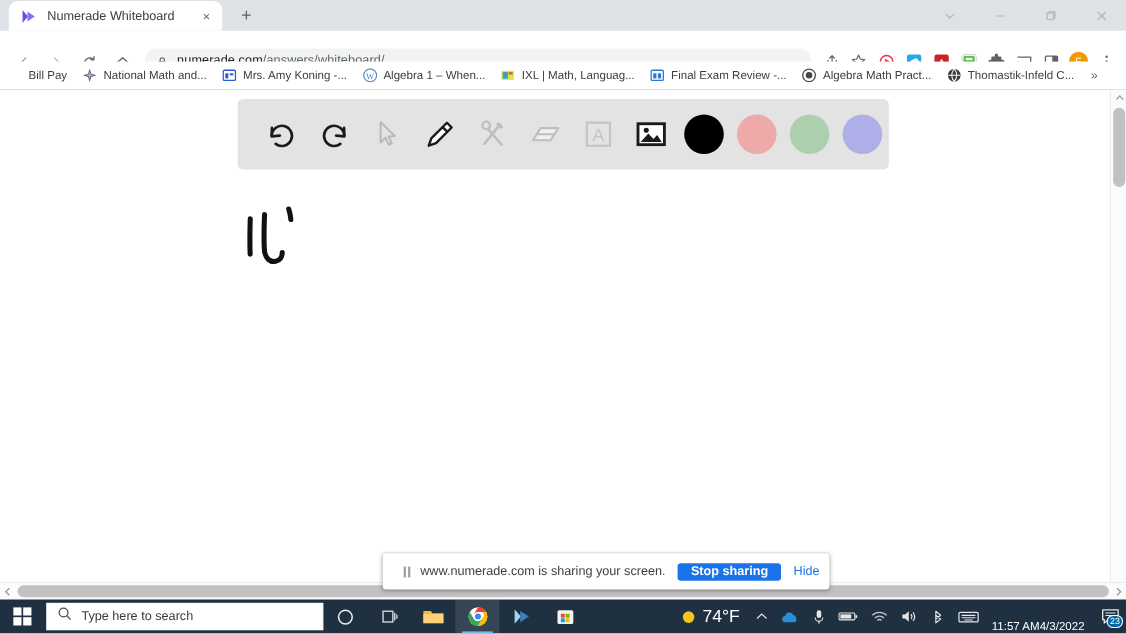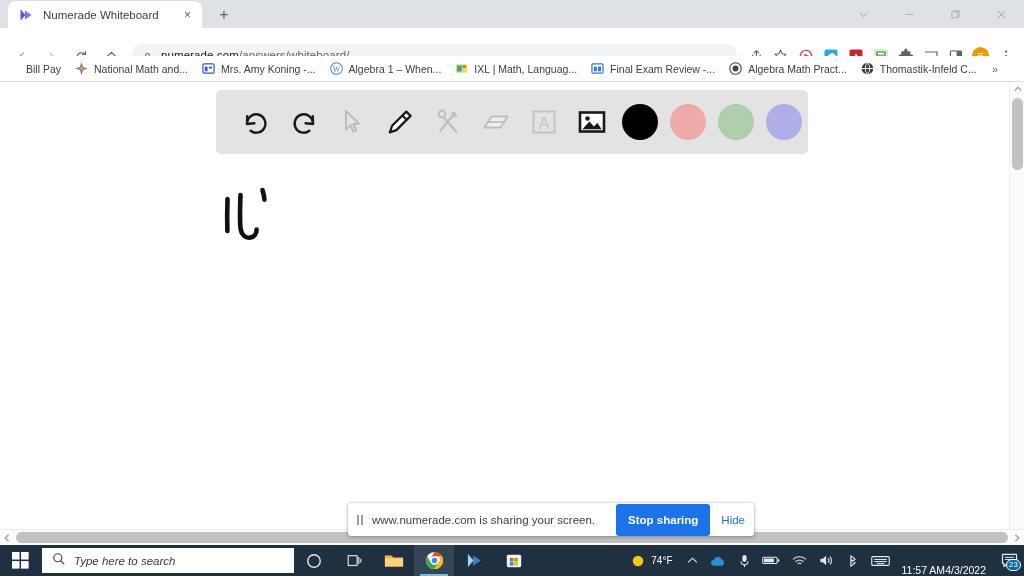--- a/index.html
+++ b/index.html
@@ -149,27 +149,27 @@
     background: #c1c1c1; border-radius: 6px;
   }
 
   
   .sharebar {
     position: absolute; left: 348px; top: 503px;
     height: 33px;
     background: #fff; border-radius: 3px;
     box-shadow: 0 1px 4px rgba(0,0,0,.28), 0 0 0 1px rgba(0,0,0,.06);
     display: flex; align-items: center;
-    padding: 0 9px 0 9px;
+    padding: 0 9px 0 19px;
   }
   .pause-ico { display: flex; gap: 2px; margin-right: 9px; }
   .pause-ico i { display: block; width: 2px; height: 10px; background: #9aa0a6; }
   .share-text { font-size: 11.5px; color: #3c4043; white-space: nowrap; }
   .stop-btn {
-    margin-left: 21px; height: 32px;
+    margin-left: 11px; height: 16px;
     background: #1a73e8; color: #fff;
     border-radius: 3px; padding: 0 12px;
     display: flex; align-items: center;
     font-size: 11.5px; font-weight: bold;
   }
   .hide-btn { margin-left: 11px; color: #1a73e8; font-size: 11.5px; }
 
   
   .taskbar {
     position: absolute; left: 0; top: 545px;
@@ -178,21 +178,20 @@
     display: flex; align-items: center;
   }
   .start {
     width: 40px; height: 31px;
     display: flex; align-items: center; justify-content: center;
   }
   .searchbox {
     width: 252px; height: 25px; margin-left: 2px;
     background: #fff; display: flex; align-items: center;
     padding: 0 10px;
-    font-style: italic;
   }
   .searchbox .sb-txt { font-size: 11.5px; color: #3a3a3a; margin-left: 8px; }
   .tb-icon {
     width: 40px; height: 31px; position: relative;
     display: flex; align-items: center; justify-content: center;
   }
   .tb-icon.active::after {
     content: ''; position: absolute; bottom: 0; left: 6px;
     width: 28px; height: 2px; background: #76b9ed;
   }
@@ -208,21 +207,21 @@
     display: flex; flex-direction: row; justify-content: center; align-items: flex-end;
     color: #fff; font-size: 10.5px; line-height: 12px;
   }
   .notif { position: relative; height: 31px; width: 30px; display: flex; align-items: center; justify-content: center; }
   .notif-badge {
     position: absolute; right: 3px; bottom: 5px;
     background: #0369a1; color: #fff;
     font-size: 8px; border: 1px solid #fff; border-radius: 8px;
     padding: 0 2px; line-height: 10px; min-width: 14px; text-align: right;
   }
-  .weather { display: flex; align-items: center; color: #fff; font-size: 10px; padding: 0 8px 0 4px; }
+  .weather { display: flex; align-items: center; color: #fff; font-size: 16px; padding: 0 8px 0 4px; }
 </style>
 </head>
 <body>
 
 <div id="app">
 
   <div class="tabstrip">
     <div class="tab">
       <span class="tab-favicon">
         <svg width="16" height="16" viewBox="0 0 16 16">

